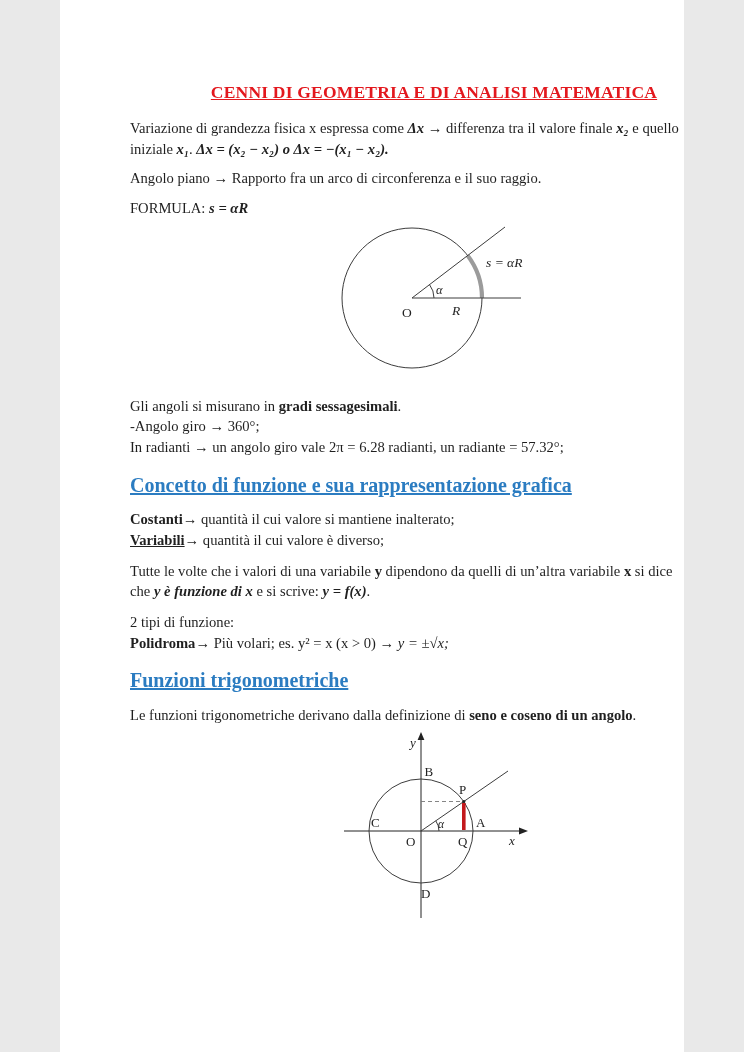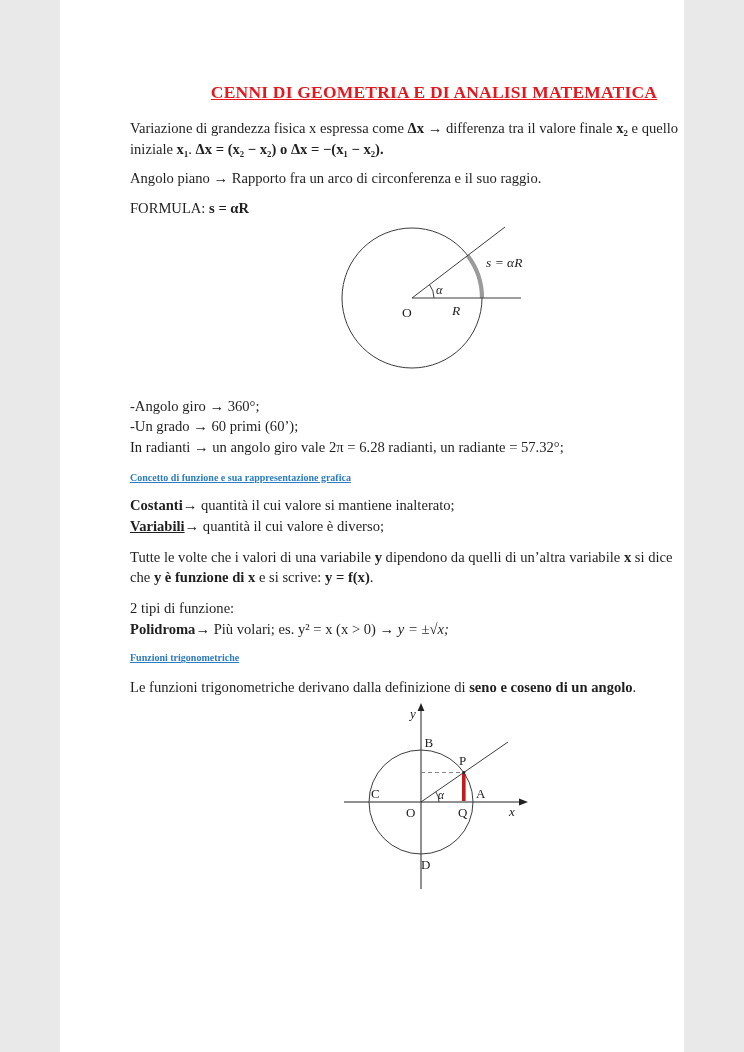--- a/index.html
+++ b/index.html
@@ -16,36 +16,36 @@
   }
   p{margin:0;}
   .p-intro{margin-top:13px;}
   .p-angolo{margin-top:9px;}
   .p-formula{margin-top:9px;}
   .fig1wrap{position:relative; height:148px; margin-top:3px;}
   .fig1{position:absolute; left:210px; top:0;}
   .gradi{margin-top:26px;}
   .line{display:block;}
   .h-blue{
-    margin-top:13px; font-size:10px; font-weight:700;
+    margin-top:13px; font-size:20px; font-weight:700;
     color:var(--heading-blue,#2b7cc1); text-decoration:underline;
   }
   .vars{margin-top:10px;}
   .indip-line{position:relative; padding-left:142px;}
   .connector{position:absolute; left:8px; top:-7px;}
   .p-dip{margin-top:10px;}
   .tipi{margin-top:10px;}
   .h2gap{margin-top:12px;}
   .p-trig{margin-top:11px;}
   .fig2wrap{position:relative; height:196px; margin-top:2px;}
   .fig2{position:absolute; left:208px; top:0;}
   .b{font-weight:700;}
   .u{text-decoration:underline;}
   .it{font-style:italic;}
-  .mi{font-weight:700; }
+  .mi{font-weight:700; font-style:italic;}
   .arr{font-weight:700;}
   .watermark{
     position:absolute; left:633px; top:942px; transform:rotate(-90deg);
     transform-origin:0 0; white-space:nowrap; font-size:28px; font-style:italic;
     letter-spacing:.5px; color:var(--watermark-gray,#bdbdbd);
   }
   svg text{font-family:"Liberation Serif","DejaVu Serif",serif; fill:#222;}
   .svgline{stroke:#3c3c3c; stroke-width:1; fill:none;}
   .thickarc{stroke:#9b9b9b; stroke-width:4.2; fill:none;}
   .anglearc{stroke:#3c3c3c; stroke-width:1; fill:none;}
@@ -74,22 +74,22 @@
         <line class="svgline" x1="72" y1="76" x2="165" y2="5"></line>
         <path class="anglearc" d="M 94 76 A 22 22 0 0 0 89.5 62.6"></path>
         <text x="96" y="72" font-size="12.5" font-style="italic">α</text>
         <text x="146" y="45" font-size="13.5" font-style="italic">s = αR</text>
         <text x="62" y="95" font-size="13.5">O</text>
         <text x="112" y="93" font-size="13.5" font-style="italic">R</text>
       </svg>
     </div>
 
     <div class="gradi">
+      <span class="line"><span>Gli angoli si misurano in </span><span class="b">gradi sessagesimali</span><span>.</span></span>
       <span class="line"><span>-Angolo giro </span><span class="arr">→</span><span> 360°;</span></span>
-      <span class="line"><span>-Un grado </span><span class="arr">→</span><span> 60 primi (60’);</span></span>
       <span class="line"><span>In radianti </span><span class="arr">→</span><span> un angolo giro vale 2π = 6.28 radianti, un radiante = 57.32°;</span></span>
     </div>
 
     <div class="h-blue">Concetto di funzione e sua rappresentazione grafica</div>
 
     <div class="vars">
       <span class="line"><span class="b">Costanti</span><span class="arr">→</span><span> quantità il cui valore si mantiene inalterato;</span></span>
       <span class="line"><span class="b u">Variabili</span><span class="arr">→</span><span> quantità il cui valore è diverso;</span></span>
     </div>
 

